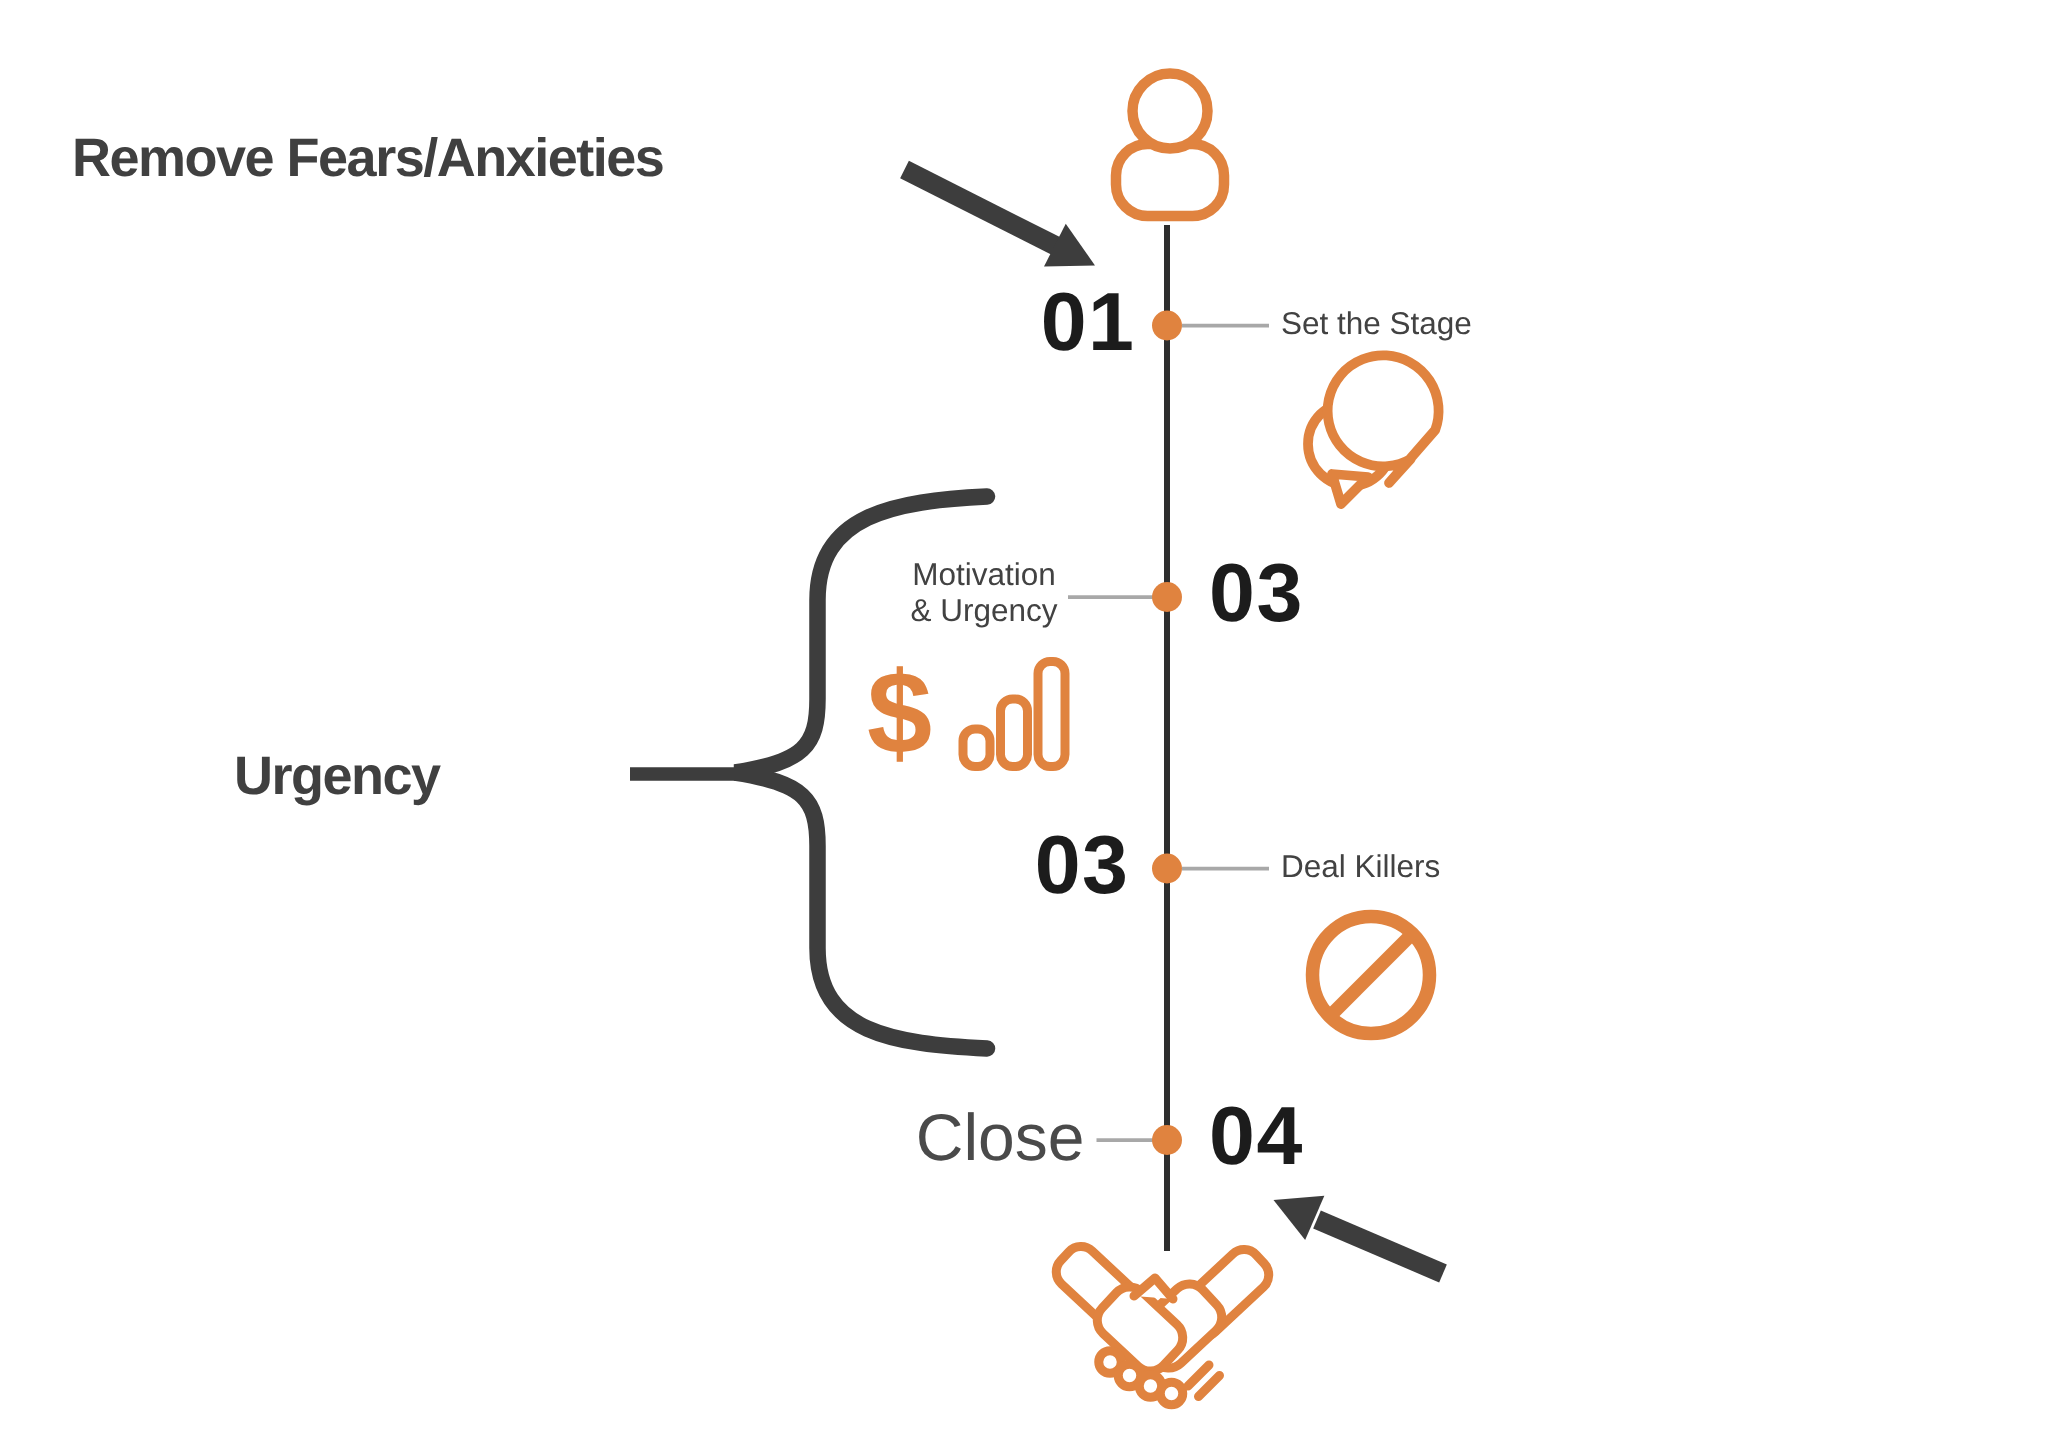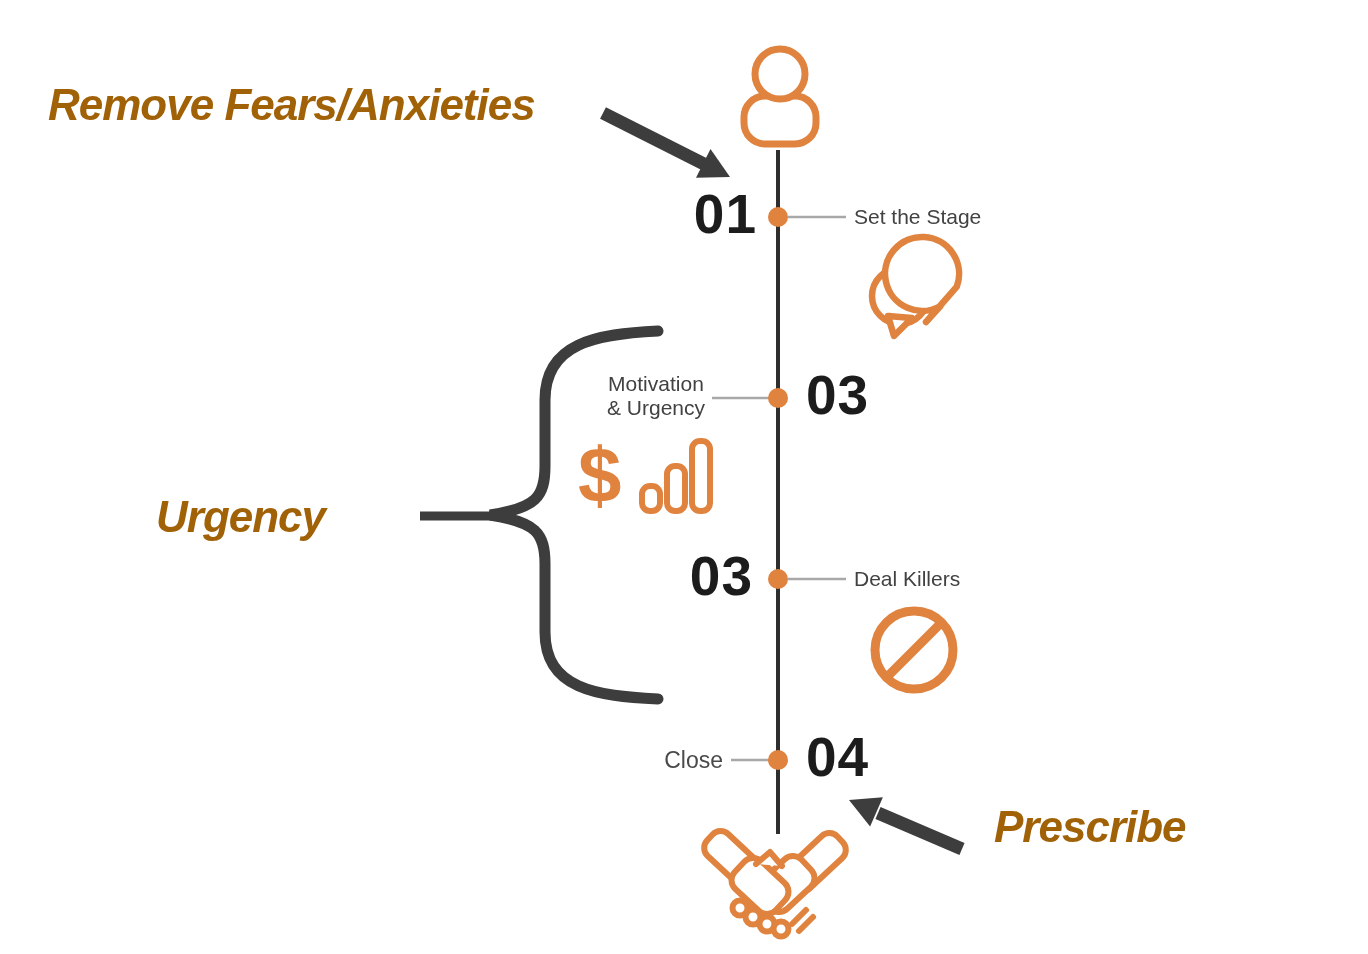--- a/index.html
+++ b/index.html
@@ -2,33 +2,33 @@
 <html><head>
 <meta charset="utf-8">
 <style>
   html,body{margin:0;padding:0;background:#ffffff;}
   .canvas{
     position:relative;width:1368px;height:954px;background:#ffffff;
     font-family:"Liberation Sans","DejaVu Sans",sans-serif;overflow:hidden;
   }
   .abs{position:absolute;}
   .annotation{
-    color:#a16207;font-weight:bold;font-size:44px;letter-spacing:-1px;
-    white-space:nowrap;transform:translateY(-52%);line-height:1;font-style:italic;
+    color:#404040;font-weight:bold;font-size:36px;letter-spacing:-1px;
+    white-space:nowrap;transform:translateY(-52%);line-height:1;
   }
   .stepnum{
     color:#1c1c1c;font-weight:bold;font-size:55px;letter-spacing:1px;
     line-height:1;white-space:nowrap;transform:translateY(-54%);
   }
   .steplabel{
     color:#424242;font-weight:normal;font-size:21px;line-height:24px;
     white-space:nowrap;transform:translateY(-52%);
   }
   .label-right{text-align:center;}
-  .close-label{font-size:23px;color:#4a4a4a;}
+  .close-label{font-size:44px;color:#4a4a4a;}
   .dollar{
     color:#e0833f;font-weight:bold;font-size:78px;line-height:1;white-space:nowrap;
   }
   svg{display:block;overflow:visible;}
 </style>
 </head>
 <body>
 
 <div class="canvas">
 
@@ -97,21 +97,20 @@
       <circle cx="55" cy="95" r="7.5"></circle>
       <circle cx="69" cy="102" r="7.5"></circle>
       <circle cx="83" cy="107" r="7.5"></circle>
       <line x1="94" y1="102" x2="108" y2="88" fill="none"></line>
       <line x1="101" y1="109" x2="115" y2="95" fill="none"></line>
     </g>
   </svg>
 
   <div class="abs annotation" style="left:48px;top:106px">Remove Fears/Anxieties</div>
   <div class="abs annotation" style="left:156px;top:518px">Urgency</div>
-  <div class="abs annotation" style="left:994px;top:828px">Prescribe</div>
 
   <div class="abs stepnum" style="right:611px;top:217px">01</div>
   <div class="abs stepnum" style="left:806px;top:398px">03</div>
   <div class="abs stepnum" style="right:615px;top:579px">03</div>
   <div class="abs stepnum" style="left:806px;top:760px">04</div>
 
   <div class="abs steplabel" style="left:854px;top:217px">Set the Stage</div>
   <div class="abs steplabel label-right" style="right:663px;top:397px">
     <div>Motivation</div>
     <div>&amp; Urgency</div>

